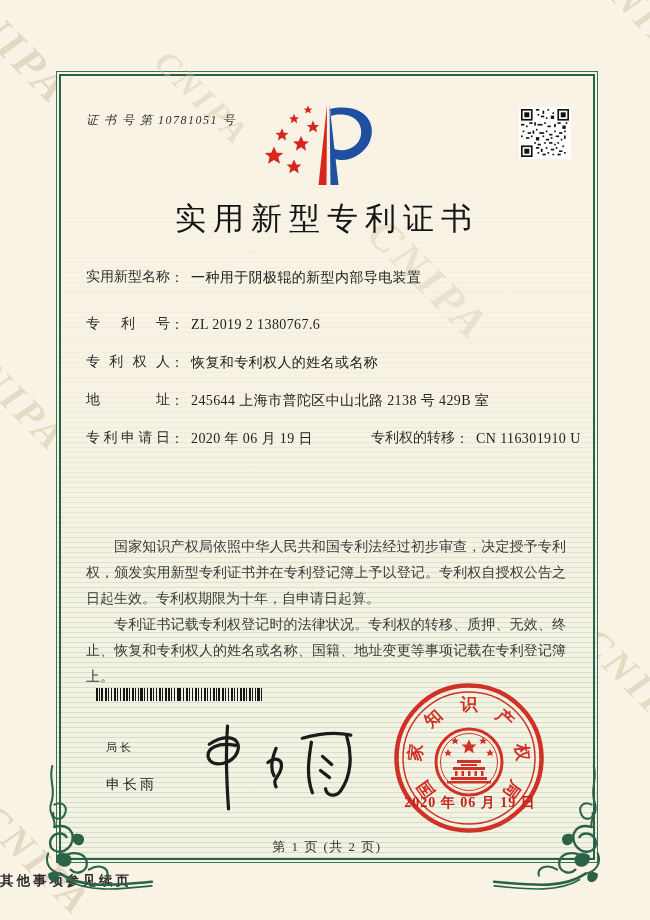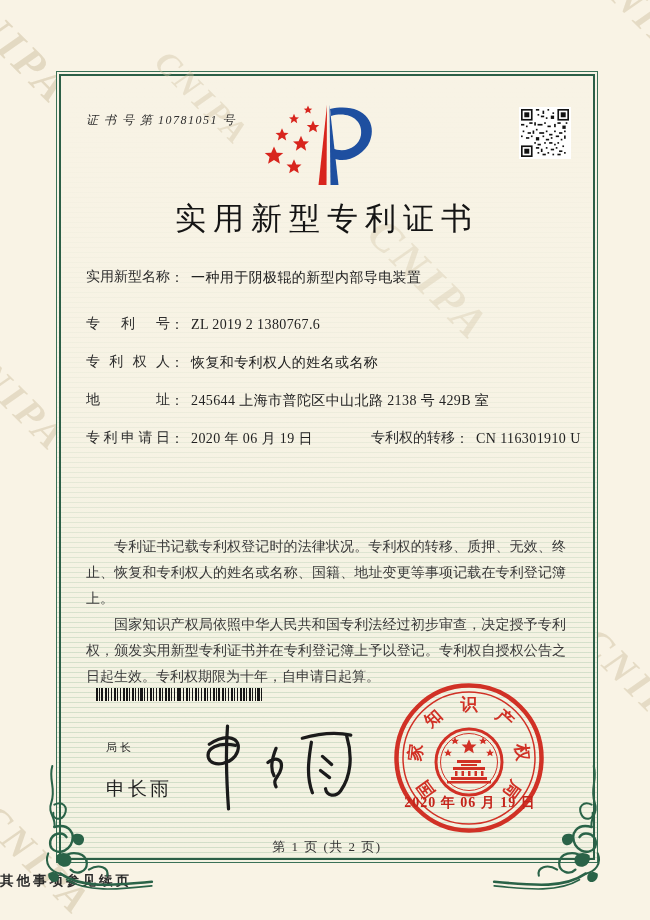--- a/index.html
+++ b/index.html
@@ -43,21 +43,21 @@
   .paras{position:absolute;left:29px;top:462px;right:31px;font-size:14px;line-height:26px;
     color:#3a3a3a;text-align:justify;}
   .paras p{margin:0;text-indent:2em;}
   .barcode{position:absolute;left:39px;top:616px;width:167px;height:13px;
     background-image:
       repeating-linear-gradient(90deg,#161616 0 1px,transparent 1px 3px),
       repeating-linear-gradient(90deg,#161616 0 2px,transparent 2px 9px),
       repeating-linear-gradient(90deg,transparent 0 5px,#161616 5px 6px,transparent 6px 13px);
   }
   .signer-title{position:absolute;left:49px;top:668px;font-size:11px;letter-spacing:3px;color:#1f1f1f;}
-  .signer-name{position:absolute;left:49px;top:704px;font-size:19px;letter-spacing:3px;color:#1f1f1f;}
+  .signer-name{position:absolute;left:49px;top:704px;font-size:14px;letter-spacing:3px;color:#1f1f1f;}
   .sig-svg{position:absolute;left:126px;top:646px;width:182px;height:96px;}
   .seal{position:absolute;left:334px;top:608px;width:156px;height:156px;opacity:.93;}
   .seal-char{font-family:"Liberation Serif","DejaVu Serif",serif;font-size:17px;font-weight:700;fill:#cf2318;}
   .seal-date{position:absolute;left:332px;top:722px;width:162px;text-align:center;
     font-size:14px;font-weight:700;color:#c4241b;letter-spacing:1px;white-space:nowrap;}
   .page-indicator{position:absolute;left:0;top:766px;width:100%;text-align:center;
     font-size:13px;letter-spacing:1.5px;color:#333;}
   .flourish{position:absolute;width:112px;height:132px;z-index:5;}
   .fl-left{left:42px;top:764px;}
   .fl-right{left:492px;top:764px;transform:scaleX(-1);}
@@ -199,22 +199,22 @@
       </div>
       <div class="frow">
         <span class="flabel">专利申请日</span><span class="fcolon">：</span><span class="fvalue">2020 年 06 月 19 日</span>
         <span class="fpair2">
           <span class="flabel">专利权的转移</span><span class="fcolon">：</span><span class="fvalue">CN 116301910 U</span>
         </span>
       </div>
     </div>
 
     <div class="paras">
+      <p>国家知识产权局依照中华人民共和国专利法经过初步审查，决定授予专利权，颁发实用新型专利证书并在专利登记簿上予以登记。专利权自授权公告之日起生效。专利权期限为十年，自申请日起算。</p>
       <p>专利证书记载专利权登记时的法律状况。专利权的转移、质押、无效、终止、恢复和专利权人的姓名或名称、国籍、地址变更等事项记载在专利登记簿上。</p>
-      <p>国家知识产权局依照中华人民共和国专利法经过初步审查，决定授予专利权，颁发实用新型专利证书并在专利登记簿上予以登记。专利权自授权公告之日起生效。专利权期限为十年，自申请日起算。</p>
     </div>
 
     <div class="barcode"></div>
 
     <div class="signer-title">局长</div>
     <div class="signer-name">申长雨</div>
 
     <svg class="sig-svg" viewBox="0 0 180 95">
       <g fill="none" stroke="#1b1b1b" stroke-width="3.2" stroke-linecap="round" stroke-linejoin="round">
         <path d="M44,8 C42,34 43,62 45,90"></path>

